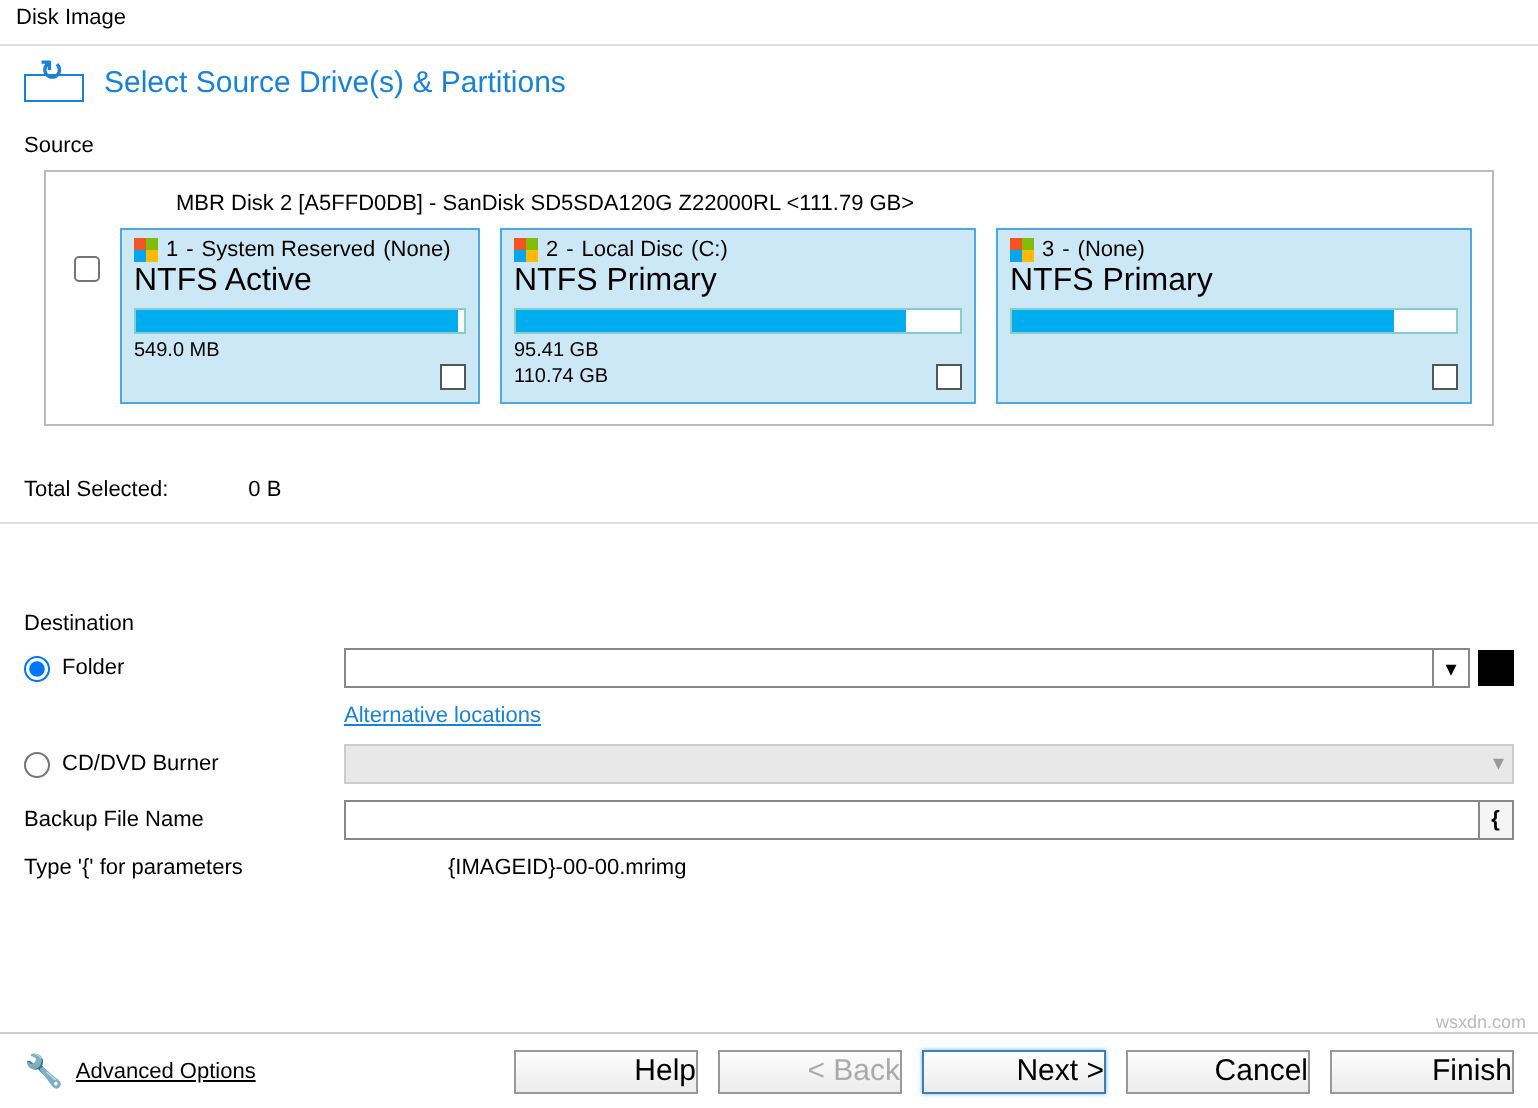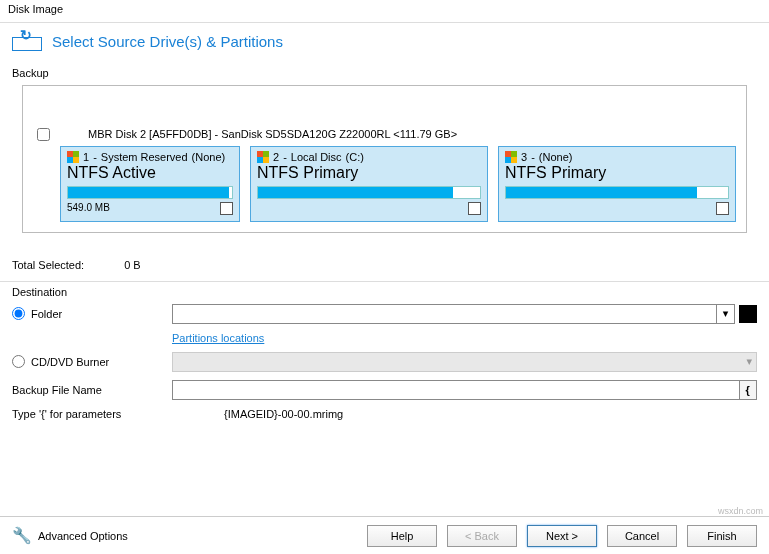--- a/index.html
+++ b/index.html
@@ -8,75 +8,75 @@
 .divider { border-top: 1px solid #ddd; }
 .header { display: flex; align-items: center; gap: 10px; padding: 8px 12px 12px 12px; }
 .drive-icon { width: 30px; height: 20px; position: relative; }
 .drive-icon .box { width: 30px; height: 14px; background: #fff; border: 1px solid #1a82d6; position: absolute; bottom: 0; }
 .drive-icon .arrow { position: absolute; top: -4px; left: 8px; color: #1a82d6; font-size: 14px; font-weight: bold; }
 .header-title { color: #1a82d6; font-size: 15px; }
 .section-label { padding: 4px 12px; font-size: 11px; }
 .source-box { margin: 2px 22px 8px 22px; border: 1px solid #bbb; padding: 10px 10px 10px 10px; position: relative; }
 .disk-row { display: flex; align-items: flex-start; gap: 10px; }
 .disk-check { width: 13px; height: 13px; margin-top: 32px; margin-left: 4px; }
-.disk-info { flex: 1; margin-top: 32px; }
+.disk-info { flex: 1; }
 .disk-label { font-size: 11px; margin-bottom: 6px; margin-left: 28px; }
 .partitions { display: flex; gap: 10px; }
 .partition { background: #cce8f7; border: 1px solid #4fa8e0; padding: 4px 6px 6px 6px; position: relative; }
 .partition.p1 { width: 180px; }
 .partition.p2, .partition.p3 { flex: 1; }
 .p-head { display: flex; align-items: center; gap: 4px; font-size: 11px; }
 .win-flag { width: 12px; height: 12px; display: inline-block; background: linear-gradient(to right, #f35325 0 50%, #81bc06 50% 100%) top/100% 50% no-repeat, linear-gradient(to right, #05a6f0 0 50%, #ffba08 50% 100%) bottom/100% 50% no-repeat; }
 .p-sub { font-size: 16px; margin-top: 1px; }
 .p-bar { height: 13px; background: #fff; margin-top: 4px; border: 1px solid #8cc; position: relative; }
 .p-bar-fill { height: 100%; background: #00aeef; }
 .p-stats { font-size: 10px; margin-top: 3px; line-height: 1.25; }
 .p-check { position: absolute; bottom: 6px; right: 6px; width: 13px; height: 13px; border: 1px solid #555; background: #fff; }
 .totals { padding: 18px 12px 10px 12px; display: flex; gap: 40px; font-size: 11px; }
-.dest { padding: 4px 12px; }
+.dest { padding: 4px 12px; margin-top: 40px; }
 .dest-label { font-size: 11px; margin-bottom: 6px; }
 .dest-grid { display: grid; grid-template-columns: 160px 1fr; row-gap: 8px; align-items: center; }
 .radio-row { display: flex; align-items: center; gap: 6px; font-size: 11px; }
 .folder-input-wrap { display: flex; align-items: center; }
 .folder-input { flex: 1; height: 20px; border: 1px solid #888; background: #fff; padding: 0 4px; font-size: 11px; }
 .dd-btn { width: 18px; height: 20px; border: 1px solid #888; border-left: none; background: #fff; display: flex; align-items: center; justify-content: center; }
 .browse-btn { width: 18px; height: 18px; margin-left: 4px; background: #000; }
 .alt-link { color: #1a82d6; text-decoration: underline; font-size: 11px; cursor: pointer; }
 .disabled-bar { height: 20px; background: #e8e8e8; border: 1px solid #ccc; position: relative; }
 .disabled-bar .dd { position: absolute; right: 4px; top: 2px; color: #999; }
 .text-input { height: 20px; border: 1px solid #888; background: #fff; width: 100%; font-size: 11px; padding: 0 4px; }
 .brace-btn { width: 18px; height: 20px; border: 1px solid #888; border-left: none; background: #f5f5f5; display:flex; align-items:center; justify-content:center; font-weight:bold; }
 .params-hint { font-size: 11px; }
 .template-text { font-size: 11px; padding-left: 52px; }
 .footer { position: absolute; bottom: 0; left: 0; right: 0; height: 38px; border-top: 1px solid #ccc; display: flex; align-items: center; padding: 0 12px; background: #fff; }
 .adv-wrap { display: flex; align-items: center; gap: 6px; flex: 1; }
 .wrench { font-size: 16px; }
-.adv-link { font-size: 11px; }
+.adv-link { text-decoration: underline; font-size: 11px; }
 .btns { display: flex; gap: 10px; }
-.btn { width: 70px; height: 22px; border: 1px solid #999; background: linear-gradient(#fdfdfd,#ececec); font-size: 11px; cursor: pointer; }
+.btn { width: 92px; height: 22px; border: 1px solid #999; background: linear-gradient(#fdfdfd,#ececec); font-size: 15px; cursor: pointer; text-align: right; }
 .btn.primary { border: 1px solid #3c7fb1; box-shadow: 0 0 2px #6badf6; }
 .btn:disabled { color: #aaa; }
 .watermark { position: absolute; bottom: 38px; right: 6px; font-size: 9px; color: #bbb; }
 input[type=radio], input[type=checkbox] { width: 13px; height: 13px; }
 </style>
 </head>
 <body>
 
 <div class="titlebar">Disk Image</div>
 <div class="divider"></div>
 
 <div class="header">
   <div class="drive-icon">
     <div class="box"></div>
       <div class="arrow">↻</div>
   </div>
   <div class="header-title">Select Source Drive(s) &amp; Partitions</div>
 </div>
 
-<div class="section-label">Backup</div>
+<div class="section-label">Source</div>
 
 <div class="source-box">
   <div class="disk-row">
     <input type="checkbox" class="disk-check" style="">
     <div class="disk-info">
       <div class="disk-label">MBR Disk 2 [A5FFD0DB] - SanDisk SD5SDA120G Z22000RL  &lt;111.79 GB&gt;</div>
       <div class="partitions">
 
         <div class="partition p1">
           <div class="p-head">
@@ -101,20 +101,24 @@
             <span class="win-flag"></span>
             <span>2</span>
             <span>-</span>
             <span>Local Disc</span>
             <span>(C:)</span>
           </div>
           <div class="p-sub">NTFS Primary</div>
           <div class="p-bar">
               <div class="p-bar-fill" style="width:88%"></div>
             </div>
+          <div class="p-stats">
+            <div>95.41 GB</div>
+            <div>110.74 GB</div>
+          </div>
           <div class="p-check"></div>
         </div>
 
         <div class="partition p3">
           <div class="p-head">
             <span class="win-flag"></span>
             <span>3</span>
             <span>-</span>
             <span>(None)</span>
           </div>
@@ -146,21 +150,21 @@
     </div>
     <div class="folder-input-wrap">
       <input class="folder-input" style="">
       <div class="dd-btn">
           <span>▾</span>
         </div>
       <div class="browse-btn"></div>
     </div>
 
     <div></div>
-    <div><span class="alt-link">Partitions locations</span></div>
+    <div><span class="alt-link">Alternative locations</span></div>
 
     <div class="radio-row">
       <input type="radio" style="">
       <span>CD/DVD Burner</span>
     </div>
     <div class="disabled-bar">
         <span class="dd">▾</span>
       </div>
 
     <div>Backup File Name</div>

